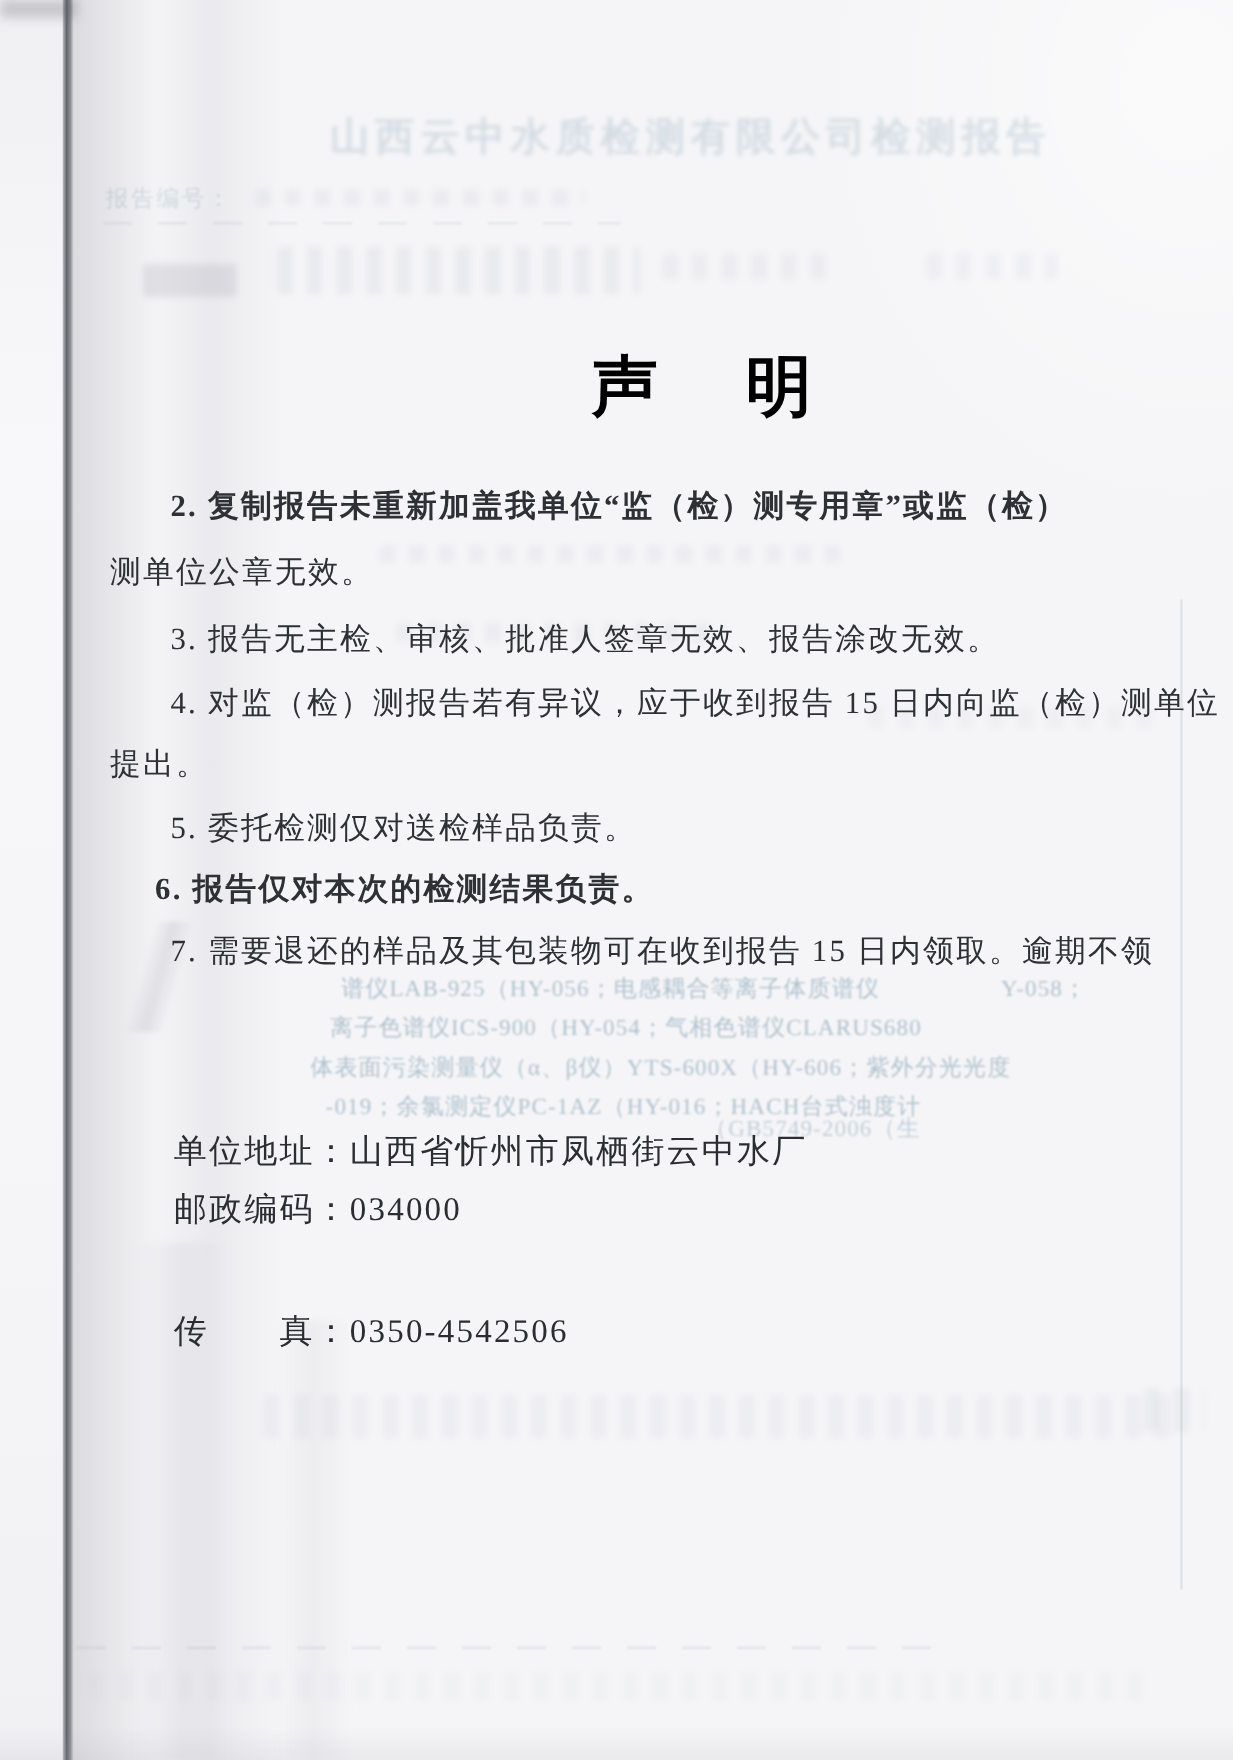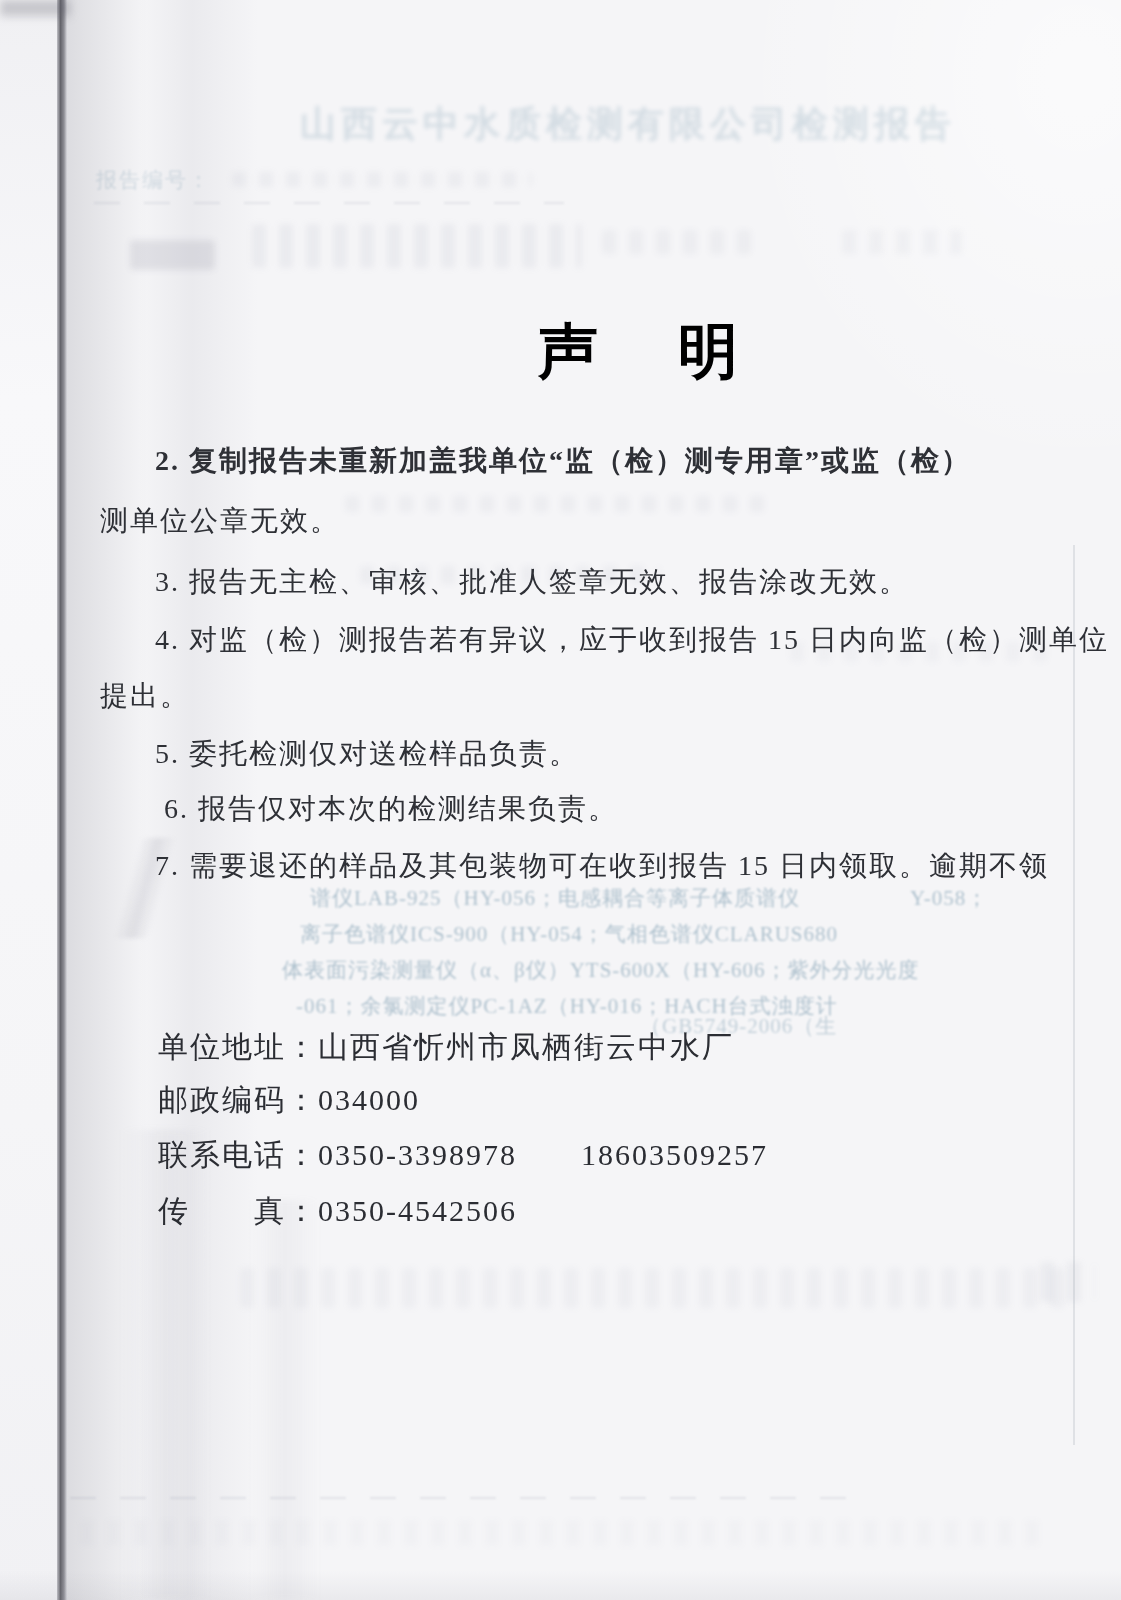--- a/index.html
+++ b/index.html
@@ -34,21 +34,21 @@
   .tx{position:absolute;color:#2e3036;font-size:28px;line-height:1.15;
     letter-spacing:2px;white-space:nowrap;}
   .contact-row{font-size:30px;color:#2b2d33;}
   .title{position:absolute;left:522px;top:272px;font-size:60px;font-weight:bold;
     color:#000000;letter-spacing:10px;white-space:nowrap;
     font-family:"DejaVu Sans", sans-serif;margin-left:16px;}
 
   .sl0{top:353px;left:155px;}  .sl1{top:417px;left:155px;font-weight:bold;}
   .sl2{top:477px;left:100px;}  .sl3{top:538px;left:155px;}
   .sl4{top:596px;left:155px;}  .sl5{top:652px;left:100px;}
-  .sl6{top:710px;left:155px;}  .sl7{top:765px;left:164px;}
+  .sl6{top:710px;left:155px;}  .sl7{top:765px;left:141px;font-weight:bold;}
   .sl8{top:822px;left:155px;}  .sl9{top:880px;left:100px;}
   .c0{top:1000px;left:158px;}  .c1{top:1053px;left:158px;}
   .c2{top:1108px;left:158px;}  .c3{top:1164px;left:158px;}
 
   
   .ghost{position:absolute;color:#0c4a6e;white-space:nowrap;}
   .gh-header{top:100px;left:300px;font-size:36px;font-weight:bold;letter-spacing:5px;
     opacity:.14;filter:blur(2px);font-family:"DejaVu Sans", sans-serif;}
   .gh-repno{top:166px;left:96px;font-size:21px;letter-spacing:2px;opacity:.14;filter:blur(1px);}
   .gh-eq{font-size:21px;letter-spacing:1px;opacity:.30;filter:blur(.8px);}
@@ -100,37 +100,36 @@
   <div class="smudge sm-th1"></div>
   <div class="smudge sm-th2"></div>
   <div class="smudge sm-th3"></div>
   <div class="smudge sm-blob"></div>
   <div class="smudge sm-row500"></div>
   <div class="smudge sm-row570"></div>
   <div class="smudge sm-row645"></div>
   <div class="ghost gh-eq gh-eq1">谱仪LAB-925（HY-056；电感耦合等离子体质谱仪　　　　　Y-058；</div>
   <div class="ghost gh-eq gh-eq2">离子色谱仪ICS-900（HY-054；气相色谱仪CLARUS680</div>
   <div class="ghost gh-eq gh-eq3">体表面污染测量仪（α、β仪）YTS-600X（HY-606；紫外分光光度</div>
-  <div class="ghost gh-eq gh-eq4">-061；余氯测定仪PC-1AZ（HY-016；HACH台式浊度计</div>
+  <div class="ghost gh-eq gh-eq4">-019；余氯测定仪PC-1AZ（HY-016；HACH台式浊度计</div>
   <div class="ghost gh-std">（GB5749-2006（生</div>
   <div class="gvline"></div>
   <div class="smudge sm-bottomband"></div>
   <div class="smudge sm-mark-r"></div>
   <div class="gline gl-bottom"></div>
   <div class="smudge sm-b2"></div>
 
   <h1 class="title">声　明</h1>
 
   <p class="tx sl1">2. 复制报告未重新加盖我单位“监（检）测专用章”或监（检）</p>
   <p class="tx sl2">测单位公章无效。</p>
   <p class="tx sl3">3. 报告无主检、审核、批准人签章无效、报告涂改无效。</p>
   <p class="tx sl4">4. 对监（检）测报告若有异议，应于收到报告 15 日内向监（检）测单位</p>
   <p class="tx sl5">提出。</p>
   <p class="tx sl6">5. 委托检测仅对送检样品负责。</p>
   <p class="tx sl7">6. 报告仅对本次的检测结果负责。</p>
   <p class="tx sl8">7. 需要退还的样品及其包装物可在收到报告 15 日内领取。逾期不领</p>
 
   <p class="tx contact-row c0"><span>单位地址：</span><span>山西省忻州市凤栖街云中水厂</span></p>
   <p class="tx contact-row c1"><span>邮政编码：</span><span>034000</span></p>
-  <p class="tx contact-row c2"><span>联系电话：</span><span>0350-3398978　　18603509257</span></p>
   <p class="tx contact-row c3"><span>传　　真：</span><span>0350-4542506</span></p>
 
 </div>
 
 </body></html>

